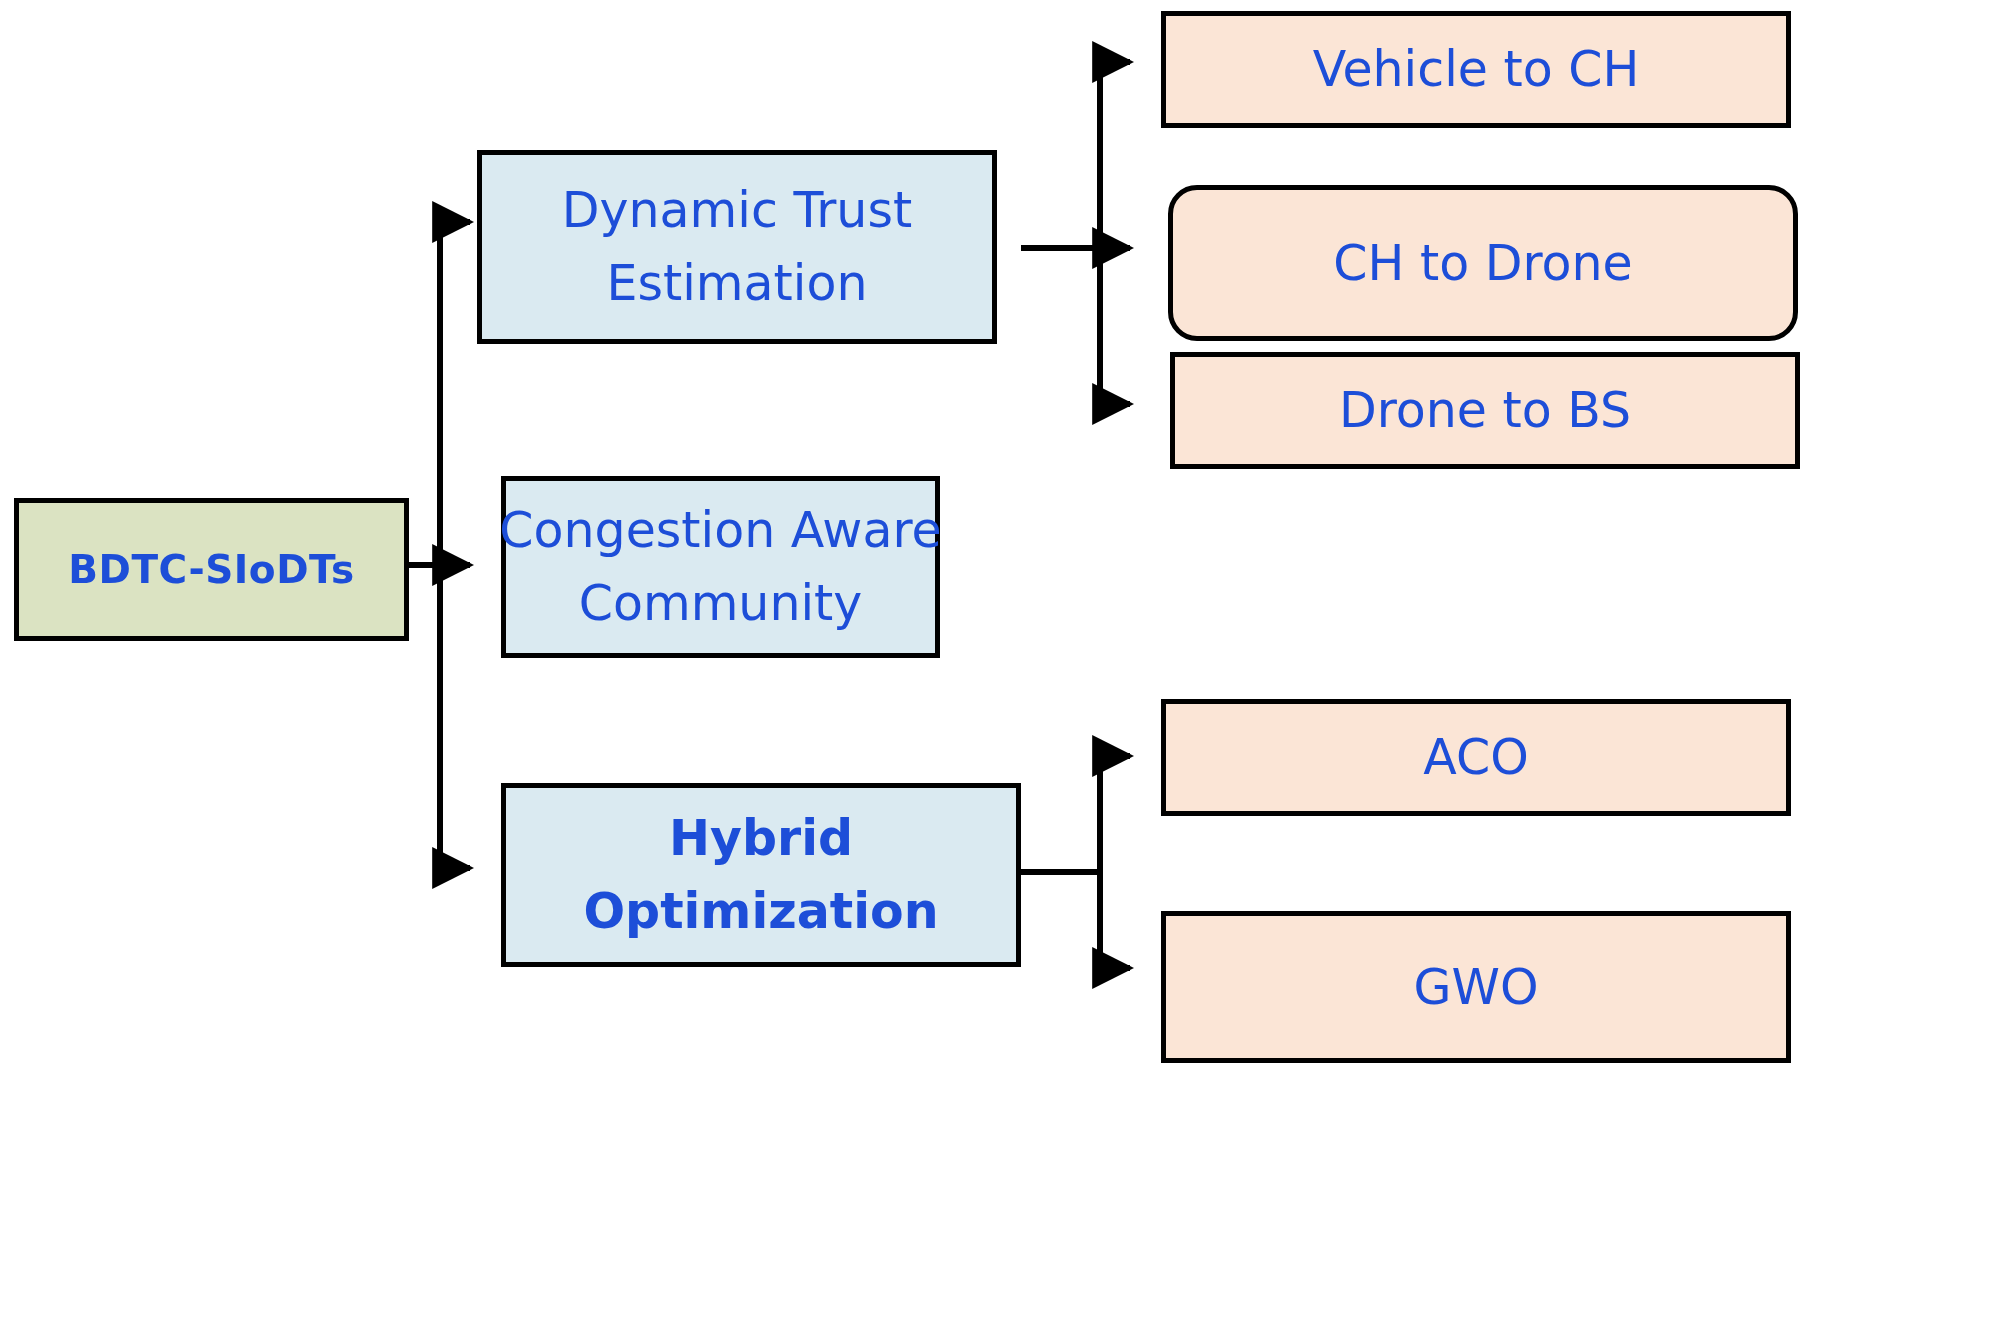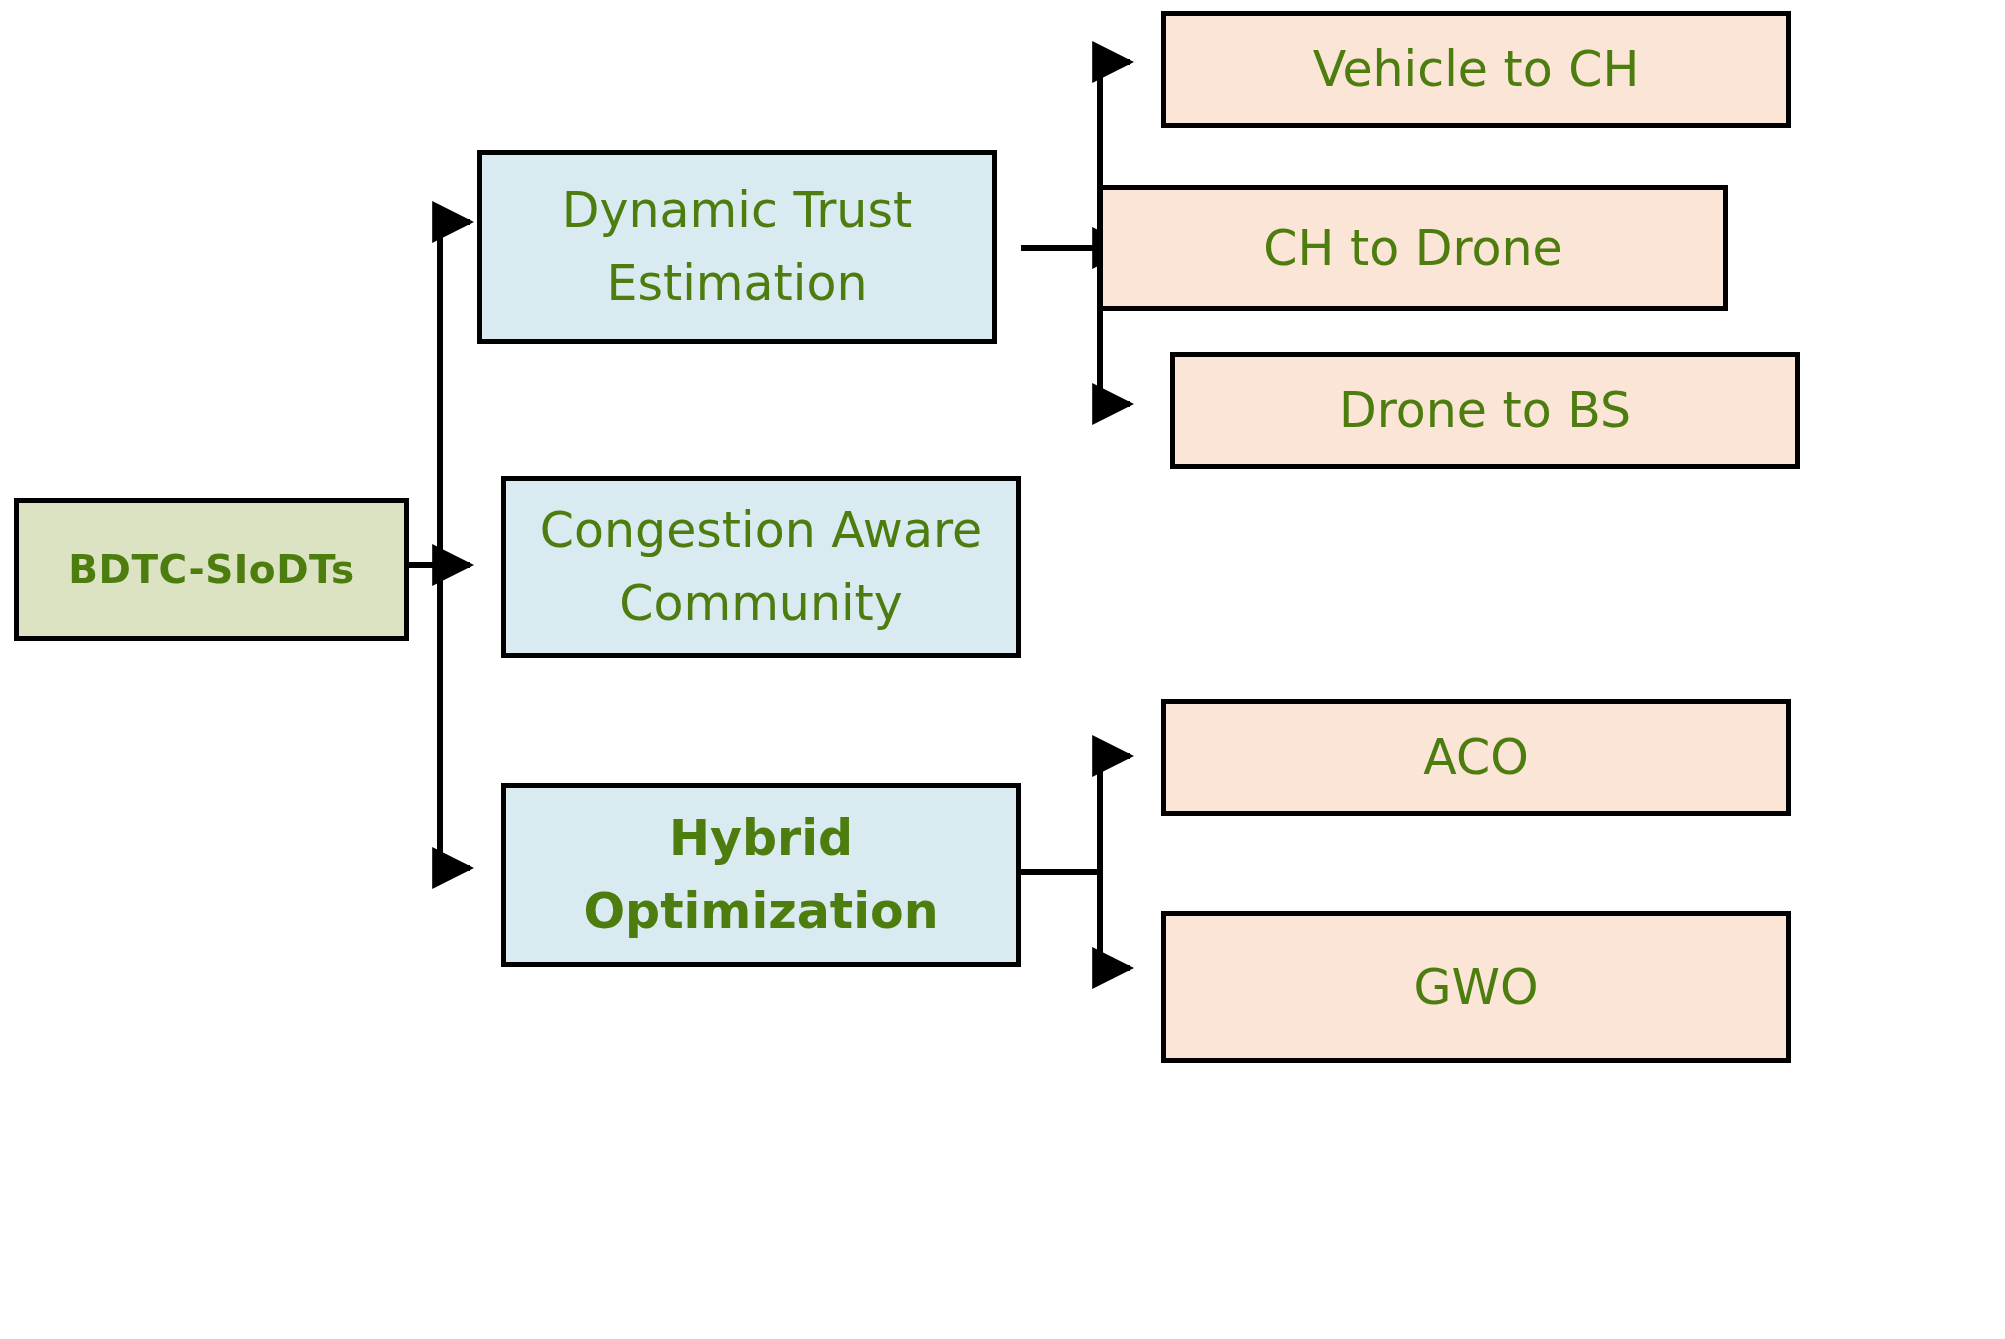--- a/index.html
+++ b/index.html
@@ -19,21 +19,21 @@
   }
   .node {
     position: absolute;
     box-sizing: border-box;
     display: flex;
     flex-direction: column;
     align-items: center;
     justify-content: center;
     text-align: center;
     border: 5px solid #000000;
-    color: #4d7c0f;
+    color: #1d4ed8;
   }
   .node-root {
     background: #dbe3c2;
     font-weight: bold;
     font-size: 39px;
     letter-spacing: 0.5px;
   }
   .node-mid {
     background: #daeaf1;
     font-size: 49px;
@@ -96,35 +96,35 @@
 
   <div class="node node-root" style="left:14px; top:498px; width:395px; height:143px;">
     <span class="node-line">BDTC-SIoDTs</span>
   </div>
 
   <div class="node node-mid" style="left:477px; top:150px; width:520px; height:194px;">
     <span class="node-line">Dynamic Trust</span>
     <span class="node-line">Estimation</span>
   </div>
 
-  <div class="node node-mid" style="left:501px; top:476px; width:520px; height:182px;">
+  <div class="node node-mid" style="left:501px; top:476px; width:439px; height:182px;">
     <span class="node-line">Congestion Aware</span>
     <span class="node-line">Community</span>
   </div>
 
   <div class="node node-mid" style="left:501px; top:783px; width:520px; height:184px;font-weight:bold;">
     <span class="node-line">Hybrid</span>
     <span class="node-line">Optimization</span>
   </div>
 
   <div class="node node-leaf" style="left:1161px; top:11px; width:630px; height:117px;">
     <span class="node-line">Vehicle to CH</span>
   </div>
 
-  <div class="node node-leaf" style="left:1098px; top:185px; width:630px; height:126px;">
+  <div class="node node-leaf" style="left:1168px; top:185px; width:630px; height:156px;border-radius:29px;">
     <span class="node-line">CH to Drone</span>
   </div>
 
   <div class="node node-leaf" style="left:1161px; top:352px; width:630px; height:117px;margin-left:9px;">
     <span class="node-line">Drone to BS</span>
   </div>
 
   <div class="node node-leaf" style="left:1161px; top:699px; width:630px; height:117px;text-align:right;">
     <span class="node-line">ACO</span>
   </div>

